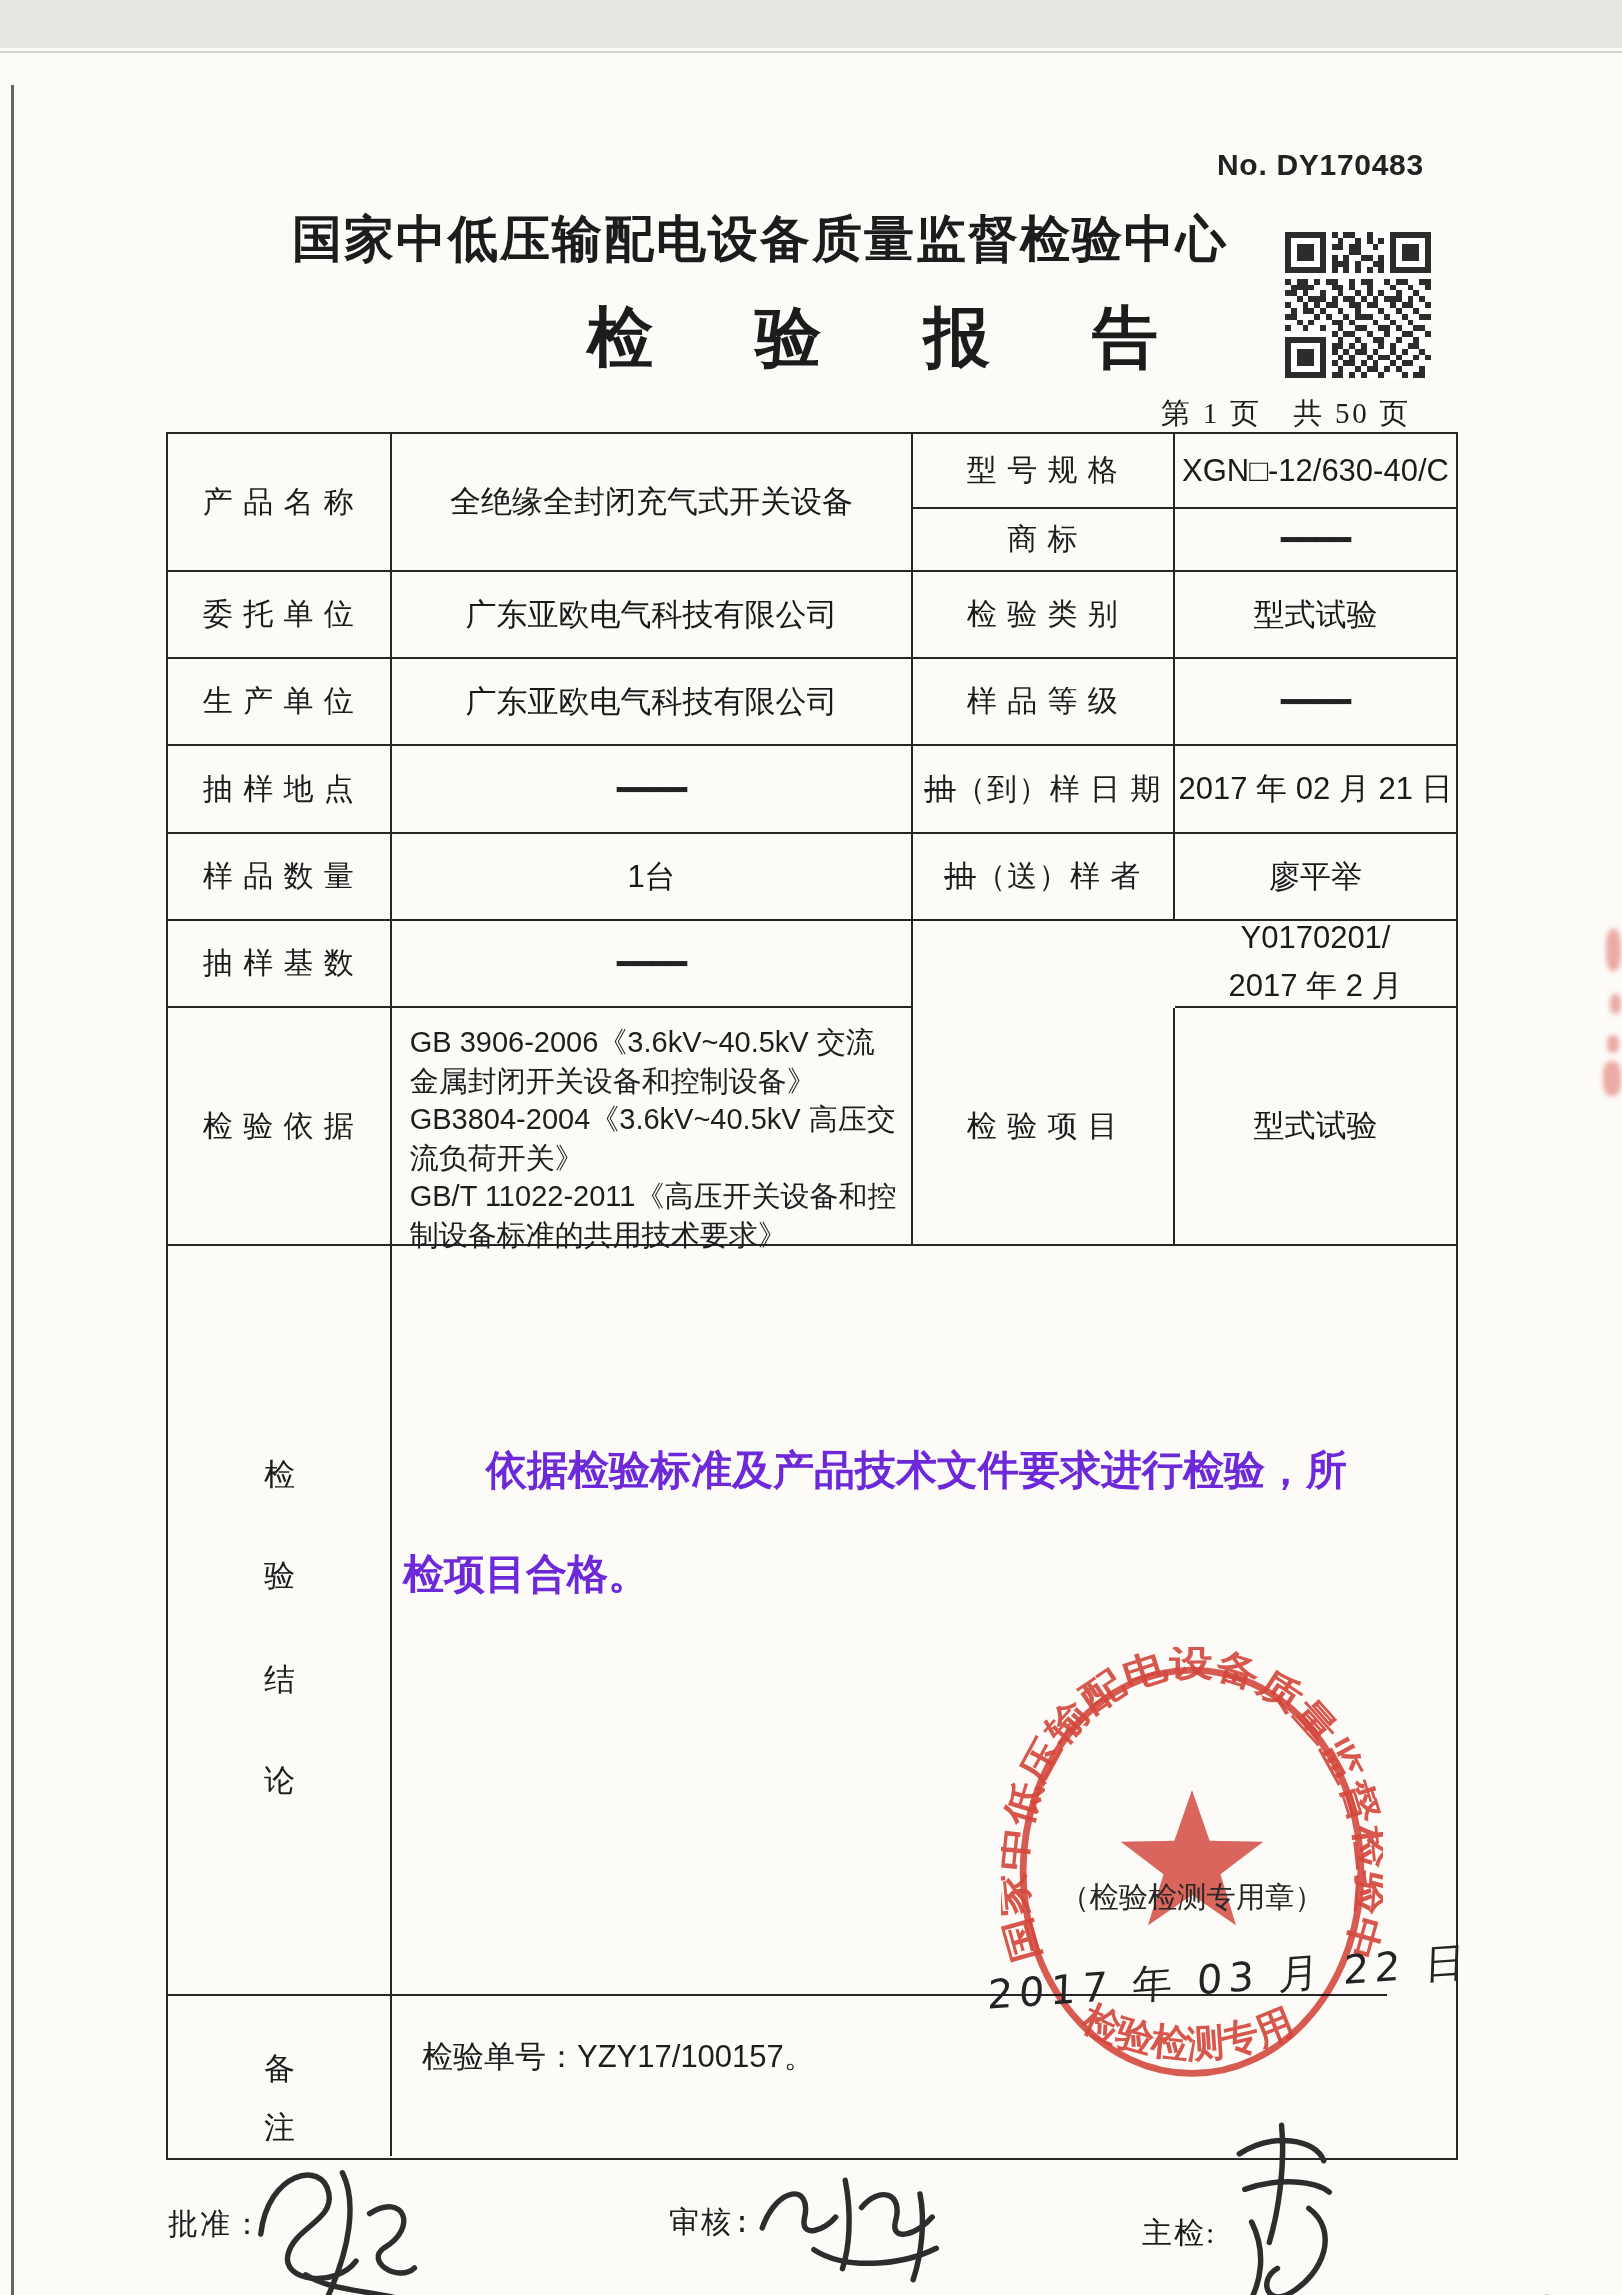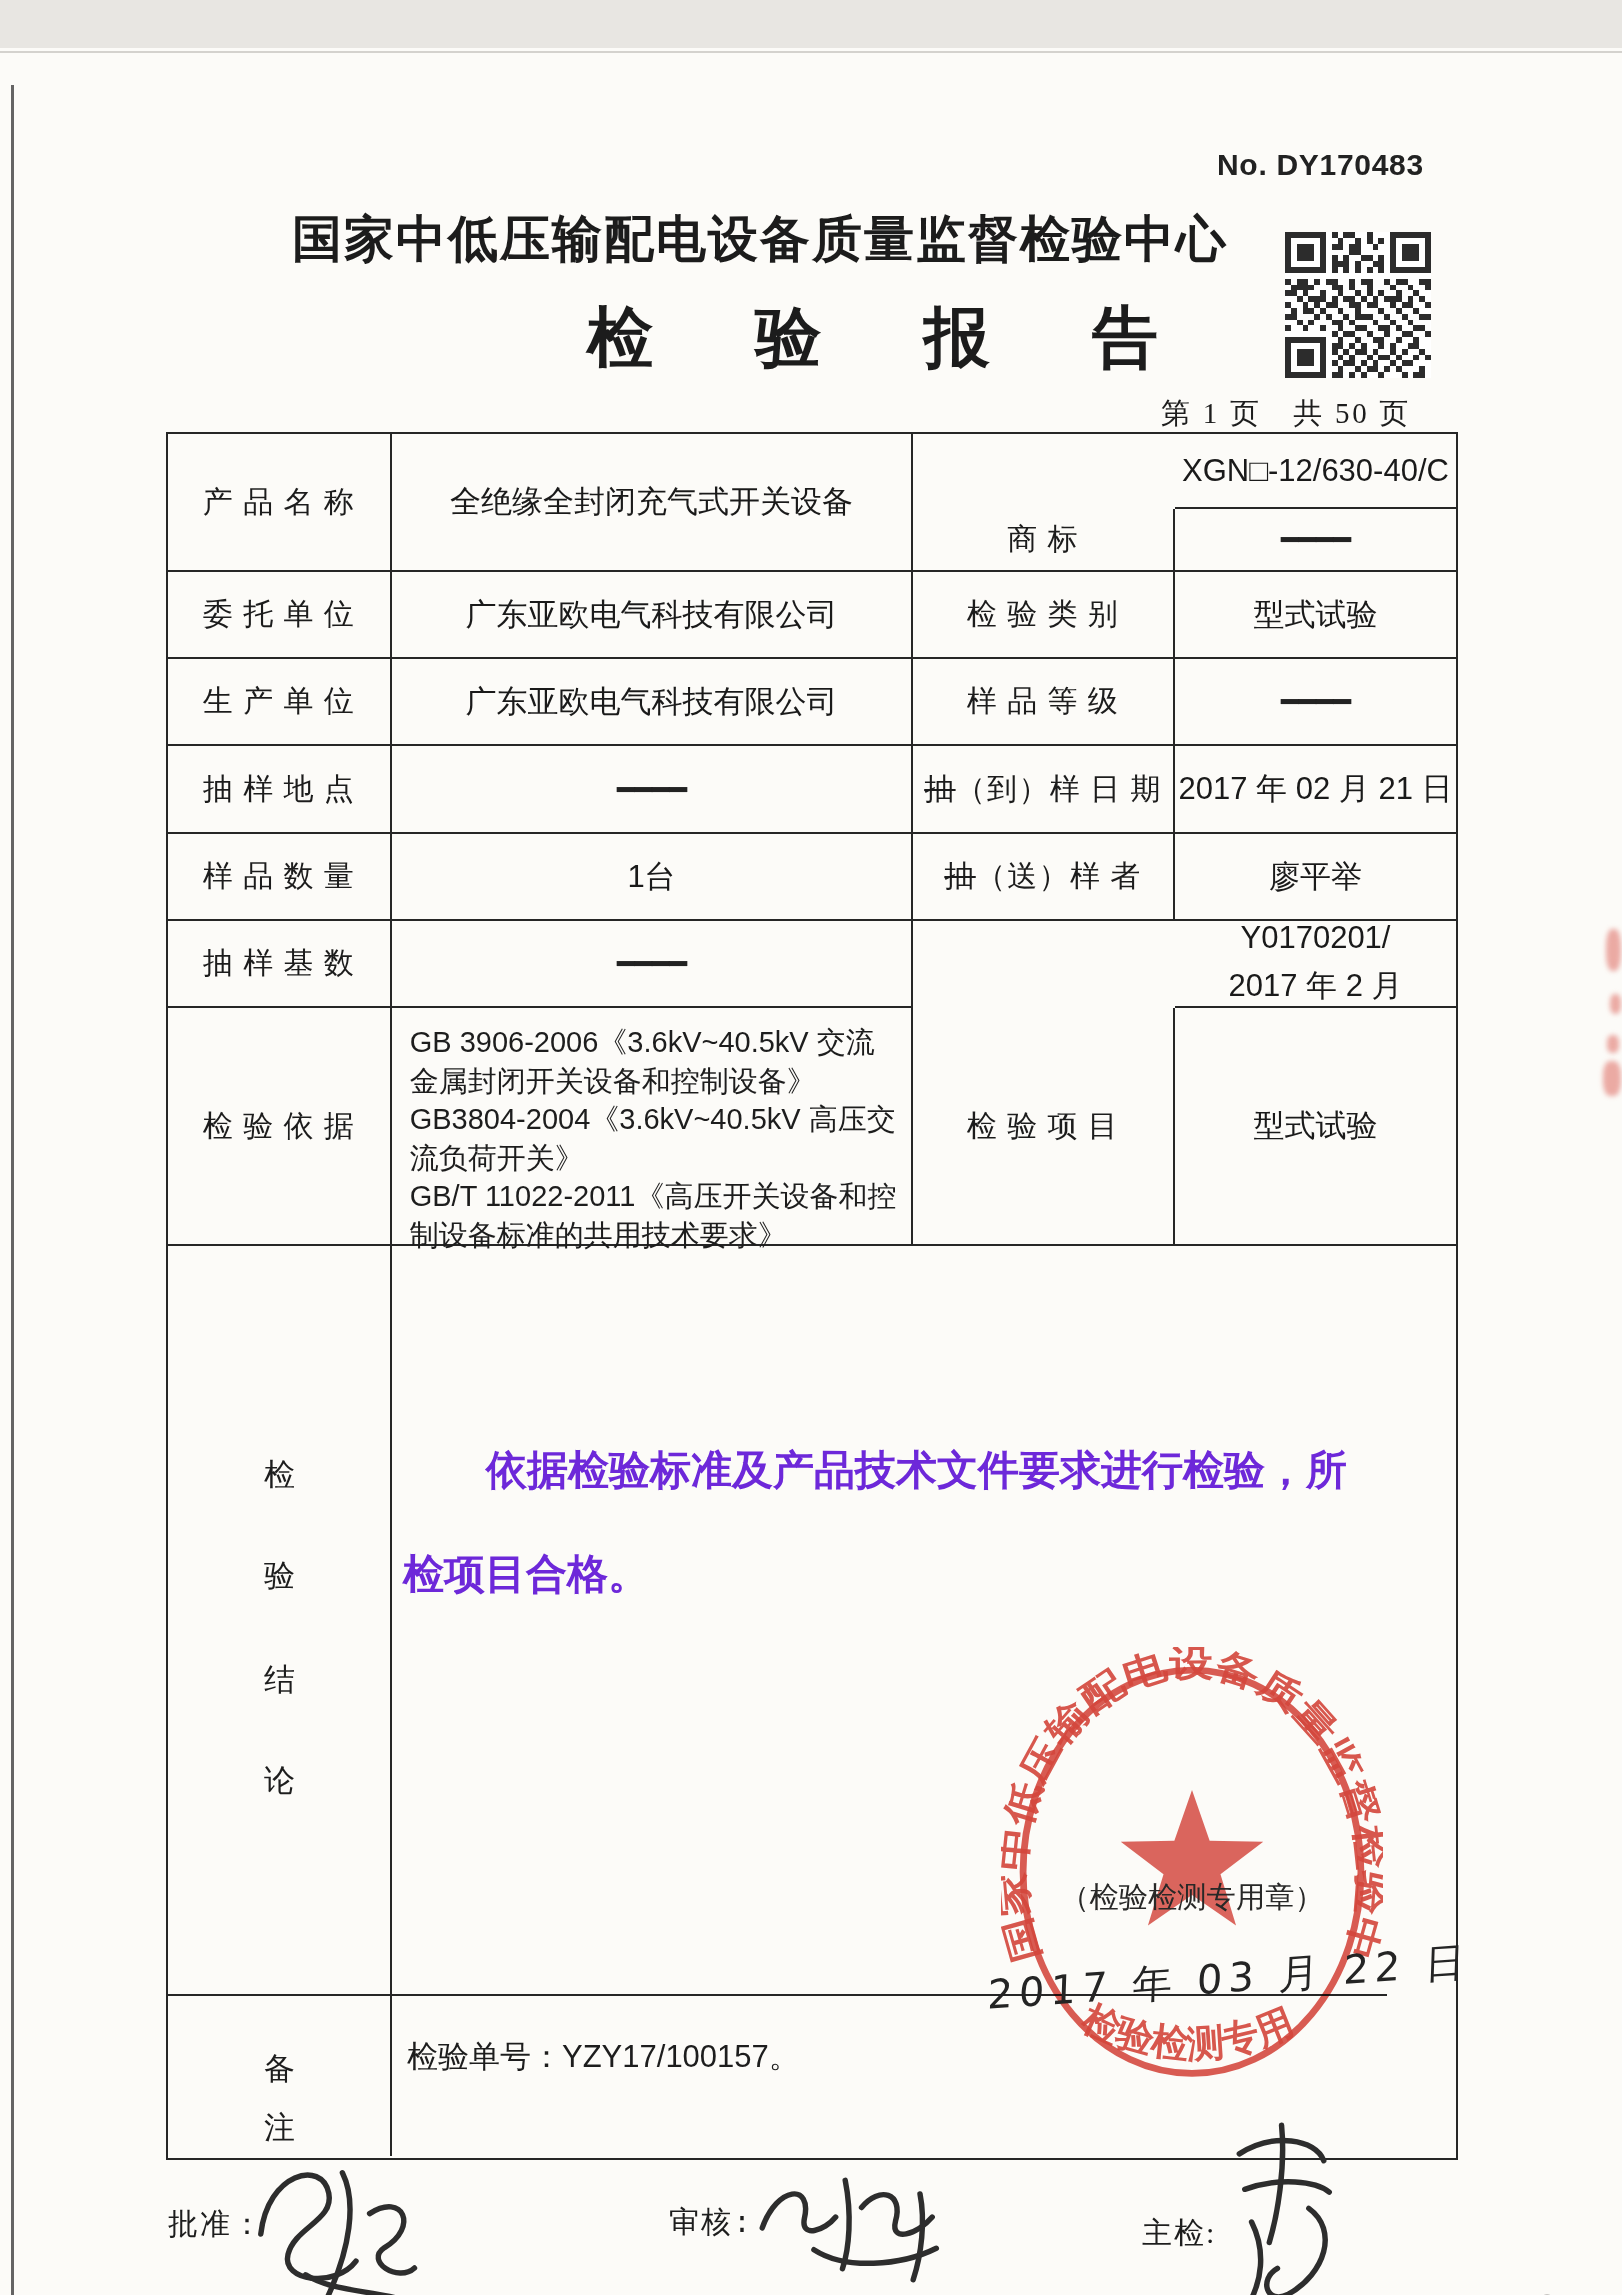--- a/index.html
+++ b/index.html
@@ -38,21 +38,21 @@
   .val { font:400 31px "Liberation Sans", sans-serif; color:#1a1a1a; text-align:center; }
   .dash { font:700 30px "DejaVu Sans", sans-serif; letter-spacing:-0.7px; color:#222; }
   .strike { text-decoration:line-through; text-decoration-thickness:2px; }
   .two-line { display:flex; flex-direction:column; gap:9.5px; align-items:center; justify-content:center; }
   .basis-cell { display:block; padding:15px 9.5px 6.8px 17.7px; font:400 29px "Liberation Sans", sans-serif; line-height:1.33; text-align:left; }
   .vertical-lbl { display:flex; align-items:center; justify-content:center; }
   .vertical-lbl span { writing-mode:vertical-lr; font:500 31px "Liberation Serif", serif; }
   .concl-spacing { letter-spacing:3.3em; margin-top:1.2em; }
   .remark-spacing { letter-spacing:1.8em; margin-top:.6em; }
   .concl-content { display:block; padding:172px 27px 0 11px; font:600 41px "Liberation Serif", serif; line-height:104px; text-indent:83px; max-width:995px; color:#6d28d9; }
-  .remark-content { display:block; padding:40px 0 0 15px; font:400 31px "Liberation Sans", sans-serif; }
+  .remark-content { display:block; padding:40px 0 0 30px; font:400 31px "Liberation Sans", sans-serif; }
 
   
   .stamp { position:absolute; left:1001px; top:1599px; mix-blend-mode:multiply; }
   .stamp-date { position:absolute; left:987px; top:1906px; width:395px; font:400 40px "DejaVu Sans", sans-serif; color:#242424; transform:rotate(-4deg) skewX(-6deg); letter-spacing:6.1px; white-space:nowrap; }
 
   
   .sig-label { position:absolute; font:500 30px "Liberation Serif", serif; letter-spacing:2px; }
   .sig { position:absolute; }
   .corner-num { position:absolute; left:1539px; top:2241px; font:400 30px "DejaVu Sans", sans-serif; color:#9d9b97; transform:rotate(8deg); }
 </style>
@@ -226,20 +226,21 @@
         <rect x="13" y="24" width="1" height="1"></rect>
         <rect x="16" y="24" width="1" height="1"></rect>
         <rect x="20" y="24" width="1" height="1"></rect>
         <rect x="22" y="24" width="2" height="1"></rect>
     </g>
   </svg>
 
   <div class="info-table">
     <div class="cell lbl br bb" style="grid-area:1/1/3/2">产 品 名 称</div>
     <div class="cell val br bb" style="grid-area:1/2/3/3">全绝缘全封闭充气式开关设备</div>
+    <div class="cell lbl br bb" style="grid-area:1/3/2/4">型 号 规 格</div>
     <div class="cell val bb" style="grid-area:1/4/2/5">XGN□-12/630-40/C</div>
     <div class="cell lbl br bb" style="grid-area:2/3/3/4">商  标</div>
     <div class="cell dash bb" style="grid-area:2/4/3/5">━━━━</div>
 
     <div class="cell lbl br bb" style="grid-area:3/1/4/2">委 托 单 位</div>
     <div class="cell val br bb" style="grid-area:3/2/4/3">广东亚欧电气科技有限公司</div>
     <div class="cell lbl br bb" style="grid-area:3/3/4/4">检 验 类 别</div>
     <div class="cell val bb" style="grid-area:3/4/4/5">型式试验</div>
 
     <div class="cell lbl br bb" style="grid-area:4/1/5/2">生 产 单 位</div>

